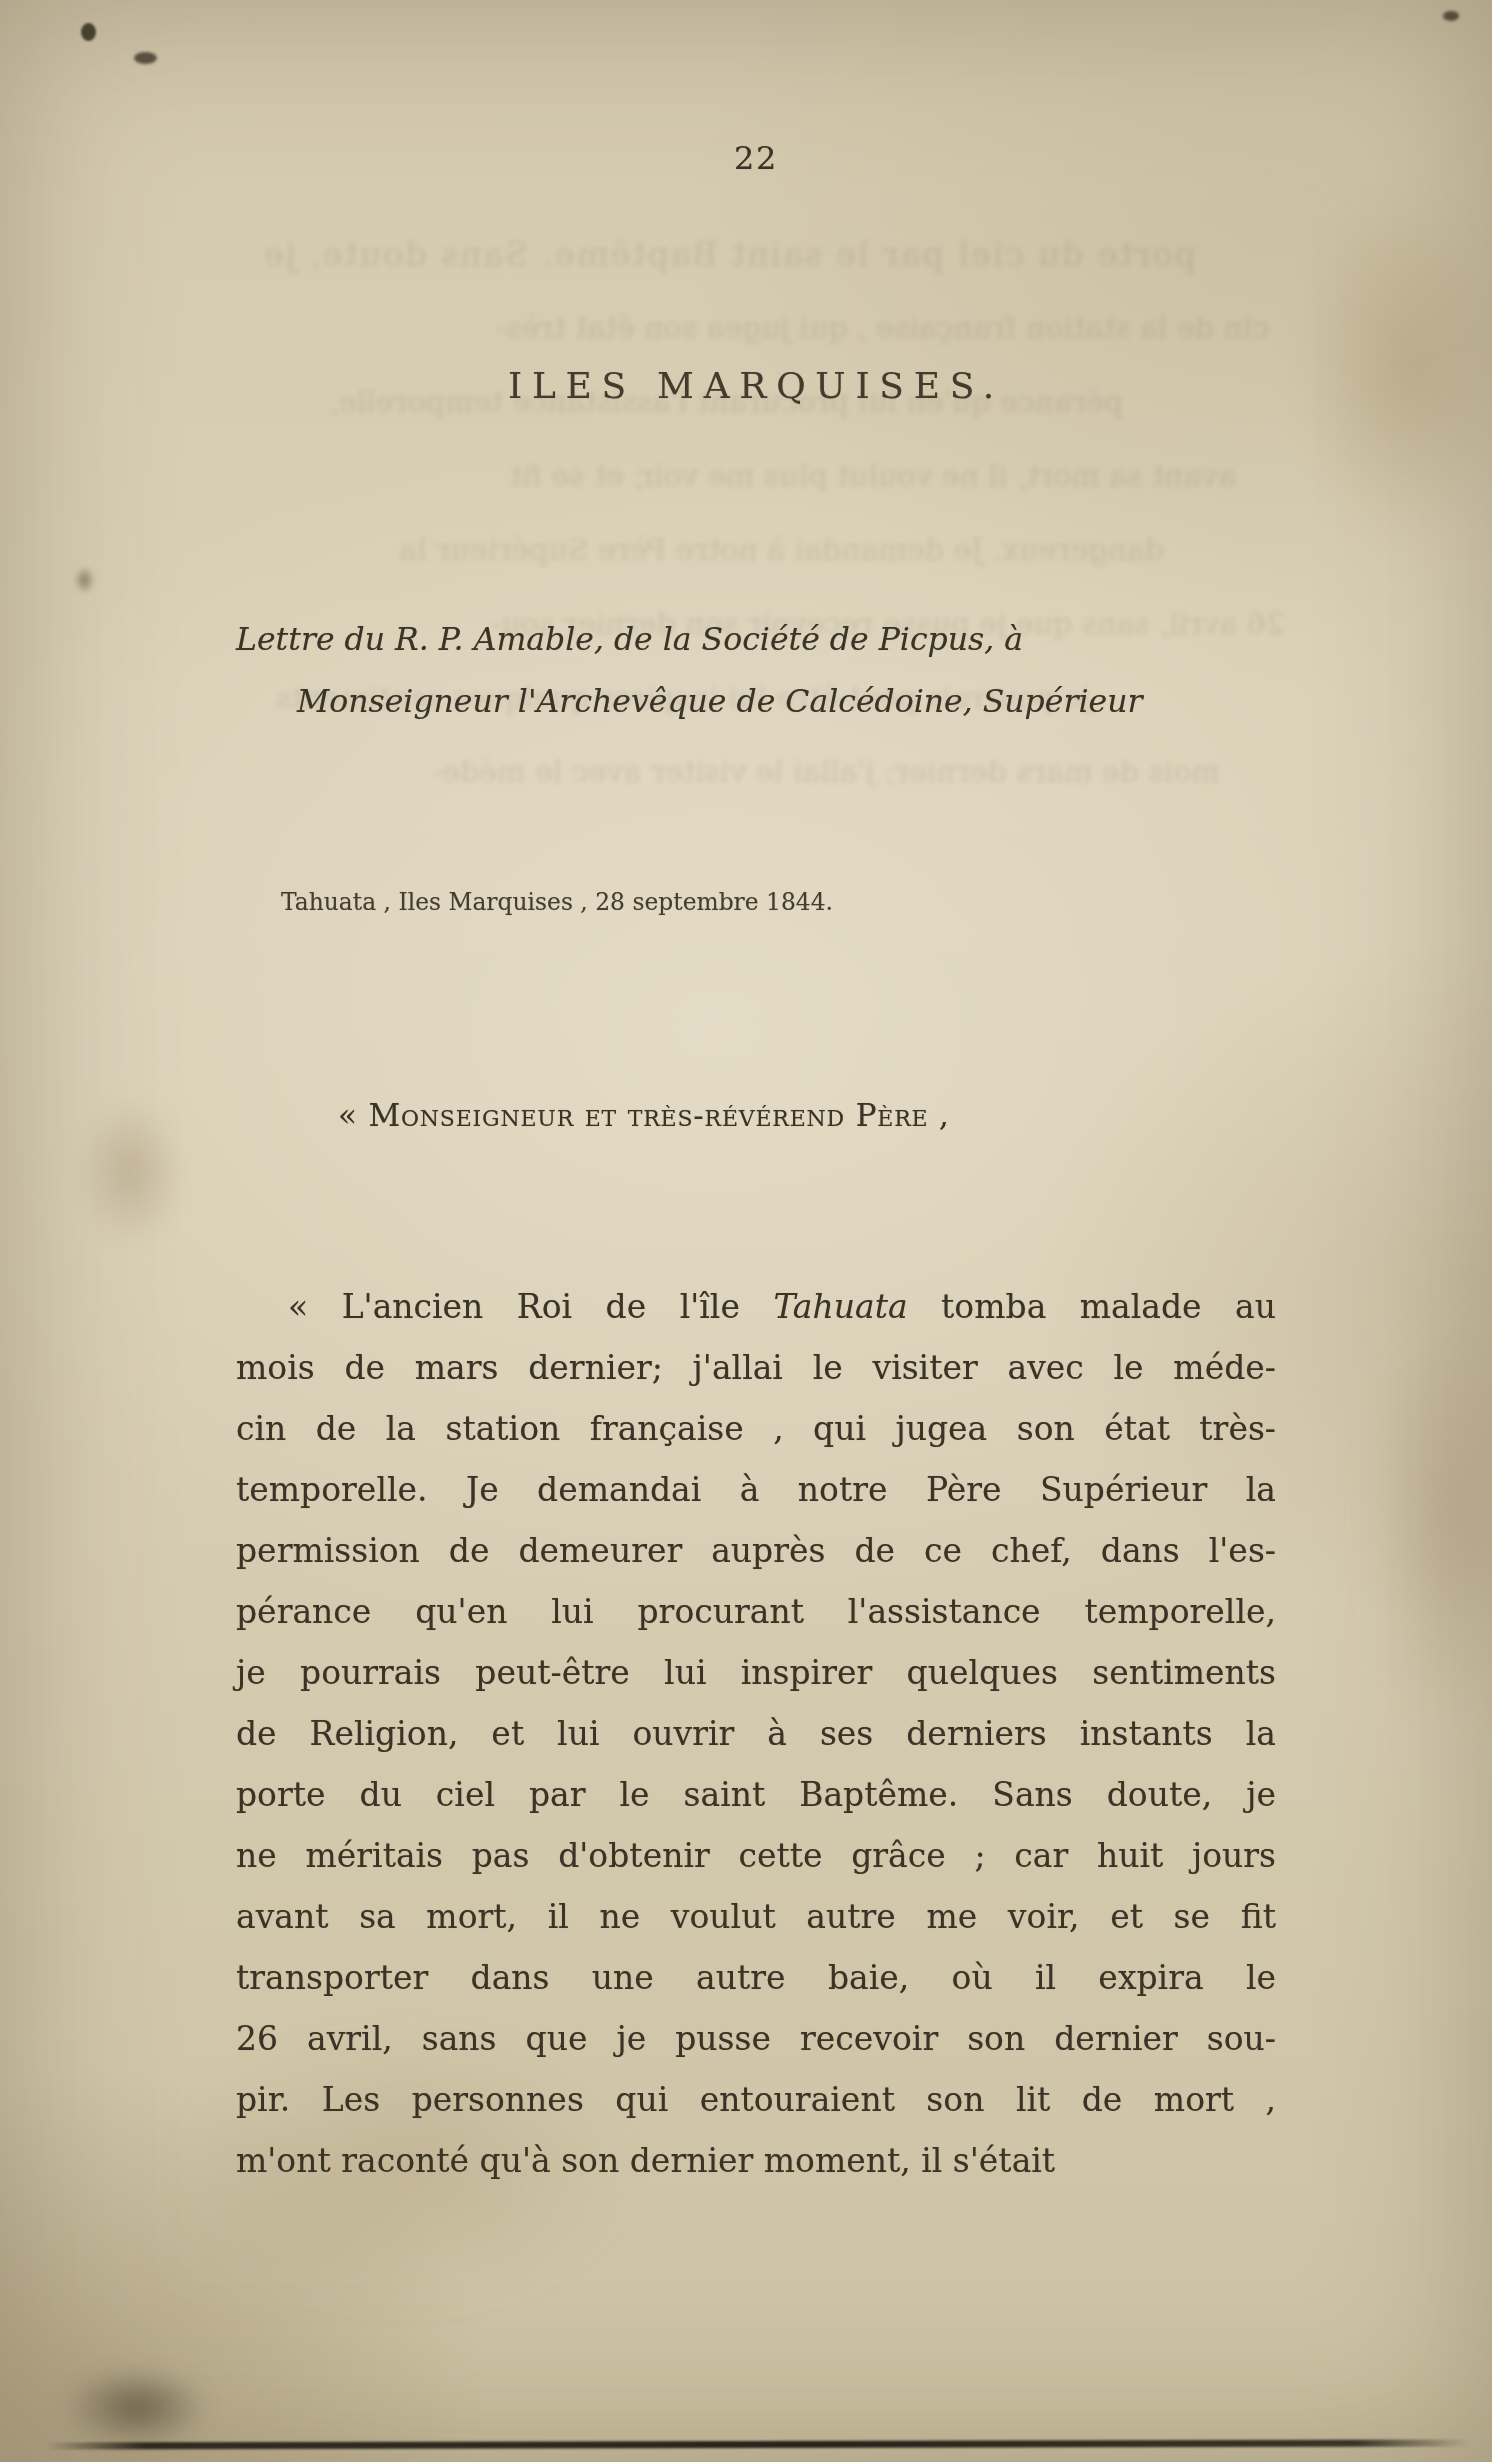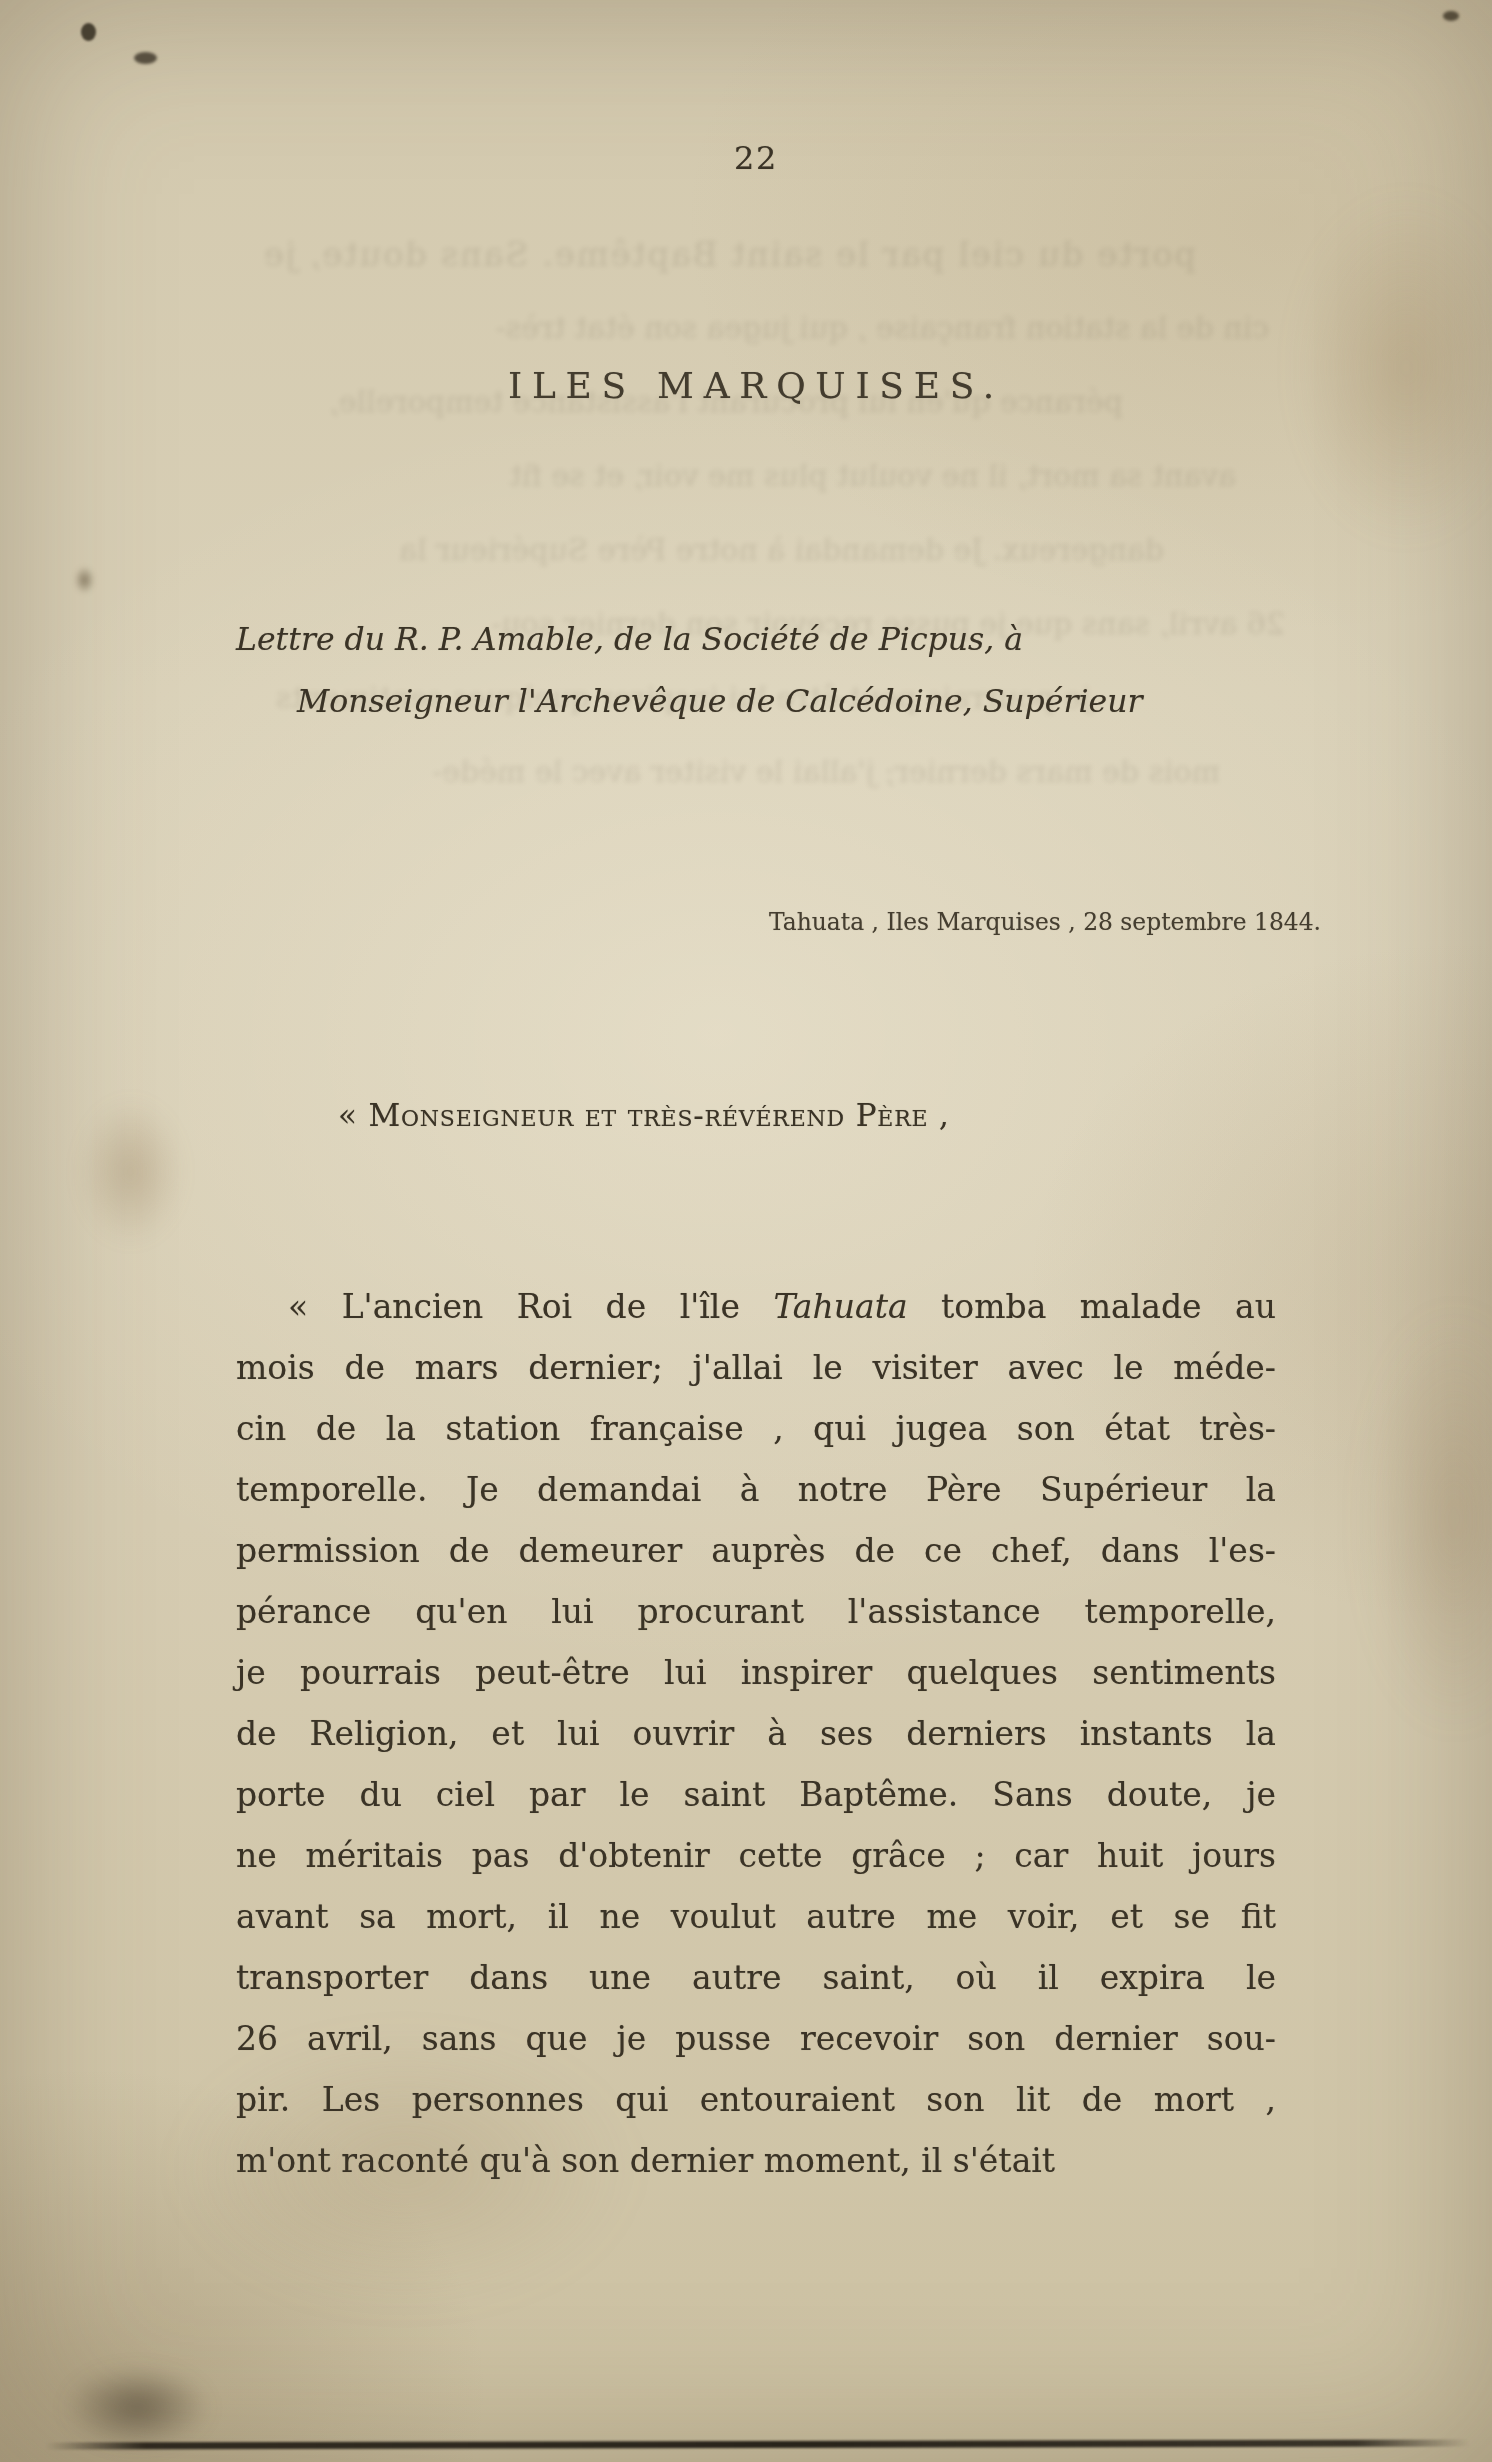--- a/index.html
+++ b/index.html
@@ -52,21 +52,21 @@
   
   .content{position:absolute;inset:0;z-index:2;}
   .col{position:absolute;left:236px;width:1040px;}
   .pageno{top:139px;text-align:center;font-size:32px;letter-spacing:1.6px;
           text-shadow:0 0 0.8px rgba(58,51,38,.45);}
   .title{top:365px;margin:0;text-align:center;font-size:36px;font-weight:normal;
          letter-spacing:9.7px;color:#433c2e;text-shadow:0 0 0.8px rgba(58,51,38,.4);}
   .heading{top:608px;font-style:italic;font-size:31.5px;line-height:62px;
            text-shadow:0 0 0.8px rgba(58,51,38,.35);}
   .heading .indent{margin-left:61px;}
-  .dateline{top:908px;text-align:right;padding-left:45px;font-size:23.4px;
+  .dateline{top:888px;text-align:left;padding-left:45px;font-size:23.4px;
             color:#453e30;text-shadow:0 0 0.8px rgba(58,51,38,.35);}
   .salutation{top:1097px;padding-left:102px;font-size:31px;
               font-variant:small-caps;letter-spacing:0.8px;
               text-shadow:0 0 0.8px rgba(58,51,38,.4);}
   .body{top:1276px;font-size:33px;line-height:61px;
         text-shadow:0 0 0.8px rgba(58,51,38,.35);}
   .b-line{text-align:justify;text-align-last:justify;}
   .b-line.first{text-indent:52px;}
   .b-line.last{text-align:left;text-align-last:left;}
   .b-line i{font-style:italic;}
@@ -118,21 +118,21 @@
       <div class="b-line">mois de mars dernier; j'allai le visiter avec le méde-</div>
       <div class="b-line">cin de la station française , qui jugea son état très-</div>
       <div class="b-line">temporelle. Je demandai à notre Père Supérieur la</div>
       <div class="b-line">permission de demeurer auprès de ce chef, dans l'es-</div>
       <div class="b-line">pérance qu'en lui procurant l'assistance temporelle,</div>
       <div class="b-line">je pourrais peut-être lui inspirer quelques sentiments</div>
       <div class="b-line">de Religion, et lui ouvrir à ses derniers instants la</div>
       <div class="b-line">porte du ciel par le saint Baptême. Sans doute, je</div>
       <div class="b-line">ne méritais pas d'obtenir cette grâce ; car huit jours</div>
       <div class="b-line">avant sa mort, il ne voulut autre me voir, et se fit</div>
-      <div class="b-line">transporter dans une autre saint, où il expira le</div>
+      <div class="b-line">transporter dans une autre baie, où il expira le</div>
       <div class="b-line">26 avril, sans que je pusse recevoir son dernier sou-</div>
       <div class="b-line">pir. Les personnes qui entouraient son lit de mort ,</div>
       <div class="b-line last">m'ont raconté qu'à son dernier moment, il s'était</div>
     </div>
 
   </div>
 </div>
 
 
 </body></html>

